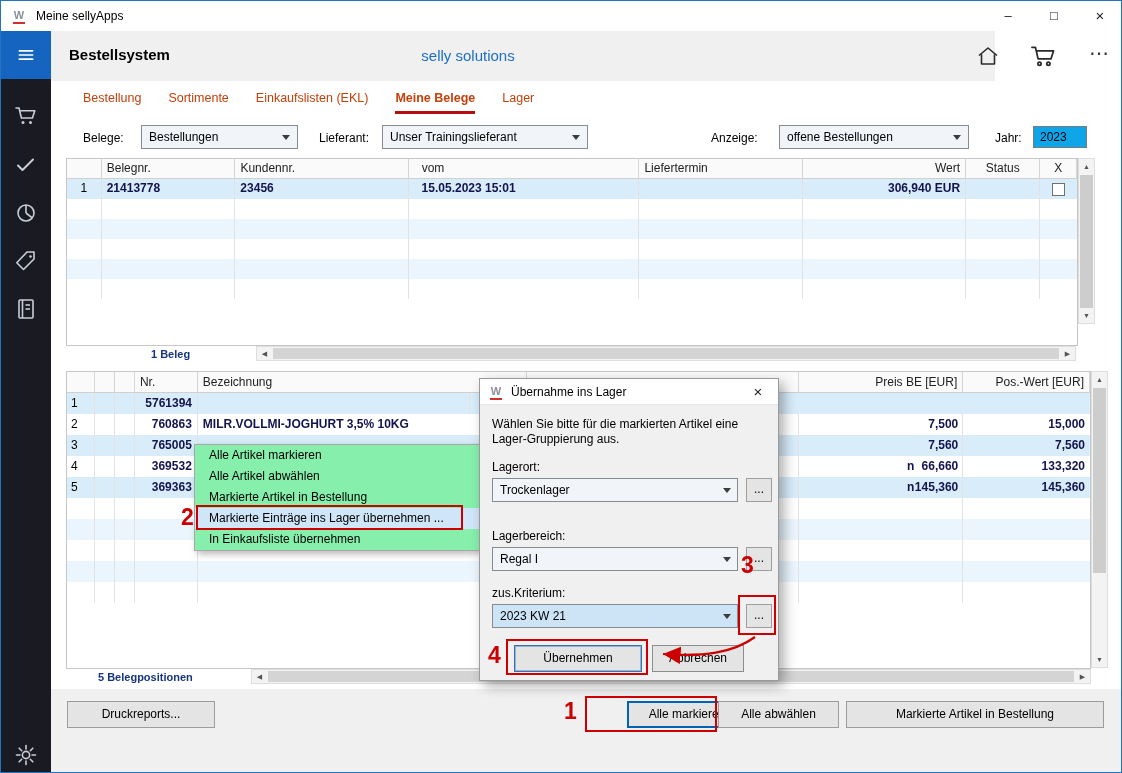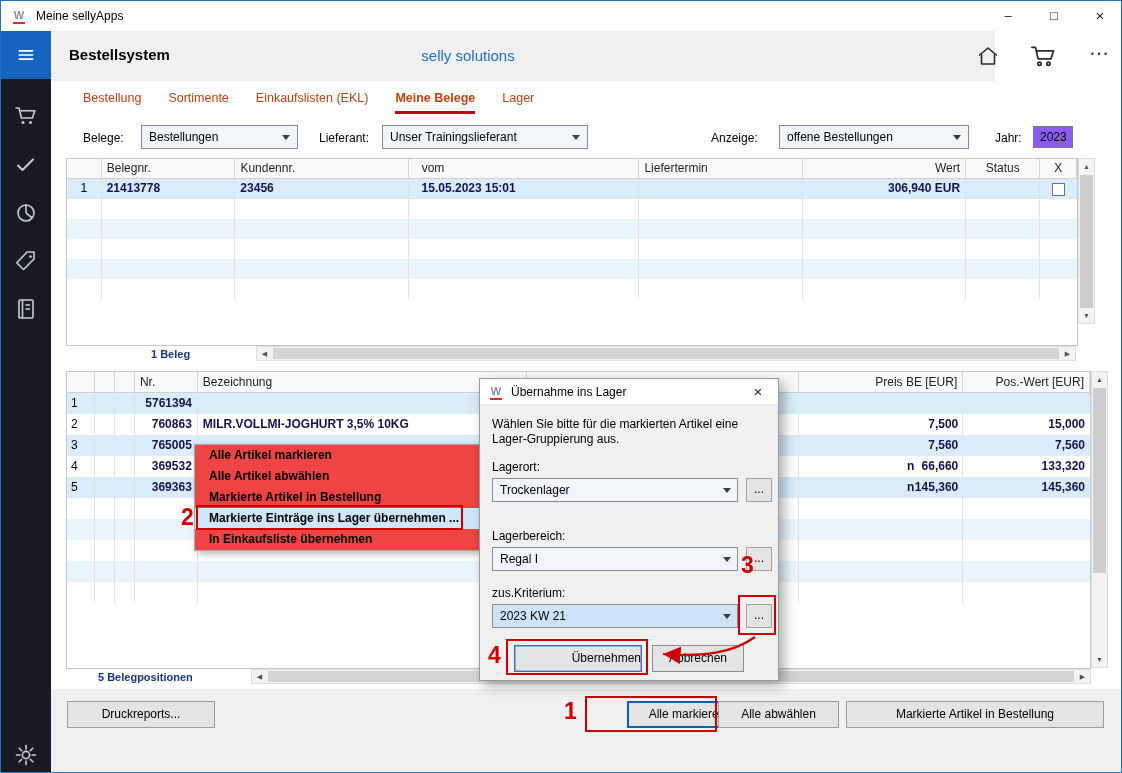--- a/index.html
+++ b/index.html
@@ -37,21 +37,21 @@
   .tab.active{font-weight:bold;border-bottom:3px solid #b40e0e;}
 
   
   .flabel{position:absolute;top:130px;font-size:12px;}
   #lbl-belege{left:82px;} #lbl-lieferant{left:318px;} #lbl-anzeige{left:710px;} #lbl-jahr{left:994px;}
   .combo{position:absolute;height:24px;background:#f1f4f8;border:1px solid #868c92;line-height:22px;padding:0 22px 16px 7px;white-space:nowrap;overflow:hidden;}
   .combo .chev{position:absolute;right:7px;top:9px;width:0;height:0;border-left:4px solid transparent;border-right:4px solid transparent;border-top:5px solid #3c3c3c;}
   #combo-belege{left:140px;top:124px;width:157px;}
   #combo-lieferant{left:381px;top:124px;width:206px;}
   #combo-anzeige{left:778px;top:124px;width:190px;}
-  #jahr-input{position:absolute;left:1032px;top:125px;width:40px;height:22px;border:1px solid #7a7a7a;padding:0 6px;font:12px "Liberation Sans",sans-serif;background:#8b5cf6;}
+  #jahr-input{position:absolute;left:1032px;top:125px;width:54px;height:22px;border:1px solid #7a7a7a;padding:0 6px;font:12px "Liberation Sans",sans-serif;background:#0ea5e9;}
 
   
   .tbl{position:absolute;background:#fff;border:1px solid #c6c6c6;overflow:hidden;}
   #utable{left:65px;top:157px;width:1012px;height:188px;}
   #ltable{left:65px;top:370px;width:1025px;height:298px;}
   .trow{display:flex;height:20px;line-height:19px;}
   .lrow{height:21px;line-height:20px;}
   .thead{background:#fafafa;border-bottom:1px solid #d0d0d0;color:#222;}
   .cell{border-right:1px solid #e2e2e2;padding:0 5px;overflow:hidden;white-space:nowrap;height:100%;}
   .thead .cell{border-right:1px solid #d6d6d6;}
@@ -86,21 +86,21 @@
   #ufooter .tfooter-label{left:85px;}
   #lfooter .tfooter-label{left:32px;}
   .hscroll{position:absolute;top:0;height:15px;background:#f3f3f3;border:1px solid #dedede;}
   #ufooter .hscroll{left:190px;right:0;}
   #lfooter .hscroll{left:185px;right:0;}
   .harr{position:absolute;top:0;width:15px;height:13px;text-align:center;font-size:7px;line-height:14px;color:#555;}
   .harr.left{left:0;} .harr.right{right:0;}
   .hthumb{position:absolute;top:1px;height:11px;background:#d4d4d4;left:16px;right:16px;}
 
   
-  .ctxmenu{position:absolute;left:193px;top:443px;width:306px;background:#ef4444;border:1px solid #a8a8a8;box-shadow:3px 3px 7px rgba(0,0,0,.28);z-index:5;font-weight:bold;}
+  .ctxmenu{position:absolute;left:193px;top:443px;width:306px;background:#86efac;border:1px solid #a8a8a8;box-shadow:3px 3px 7px rgba(0,0,0,.28);z-index:5;}
   .mitem{position:relative;height:21px;line-height:21px;padding-left:14px;white-space:nowrap;}
   .mitem.msel{background:#cfe5f8;}
   .sub-arrow{position:absolute;right:9px;top:0;font-size:8px;line-height:21px;color:#222;}
 
   
   .dialog{position:absolute;left:478px;top:377px;width:300px;height:303px;background:#f0f0f0;border:1px solid #9b9b9b;box-shadow:5px 5px 12px rgba(0,0,0,.32);z-index:10;}
   .dtitle{position:relative;height:26px;background:#fff;display:flex;align-items:center;border-bottom:1px solid #e6e6e6;}
   .dtitle .logo-mark{margin-left:8px;}
   .dtitle-text{margin-left:7px;font-size:12px;}
   .dclose{position:absolute;right:0;top:0;width:40px;height:26px;text-align:center;line-height:25px;font-size:15px;color:#222;}
@@ -108,21 +108,21 @@
   .dmsg{position:absolute;left:12px;top:12px;width:274px;line-height:15px;}
   .dlabel{position:absolute;left:12px;}
   .dcombo{position:absolute;left:12px;width:246px;height:24px;background:#f1f4f8;border:1px solid #868c92;line-height:22px;padding:0 20px 0 7px;white-space:nowrap;overflow:hidden;}
   .dcombo .chev{position:absolute;right:6px;top:9px;width:0;height:0;border-left:4px solid transparent;border-right:4px solid transparent;border-top:5px solid #3c3c3c;}
   .dcombo.focused{background:#cde4f7;}
   .dots{position:absolute;left:266px;width:26px;height:24px;background:#e4e4e4;border:1px solid #9f9f9f;text-align:center;line-height:20px;}
   #lagerort-label{top:55px;} #lagerort-combo{top:73px;} #lagerort-dots{top:73px;}
   #bereich-label{top:124px;} #bereich-combo{top:142px;} #bereich-dots{top:142px;}
   #krit-label{top:181px;} #krit-combo{top:199px;} #krit-dots{top:199px;}
   .dbtn{position:absolute;top:240px;height:27px;background:#e4e4e4;border:1px solid #8d8d8d;line-height:25px;text-align:center;font-size:12px;}
-  #btn-ok{left:34px;width:128px;border:1px solid #3f71a8;box-shadow:inset 0 0 0 1px #8fb4d9;text-align:right;}
+  #btn-ok{left:34px;width:128px;border:1px solid #3f71a8;box-shadow:inset 0 0 0 1px #8fb4d9;}
   #btn-cancel{left:172px;width:92px;}
 
   
   .bottom-strip{position:absolute;left:50px;top:688px;width:1072px;height:85px;background:#f0f0f0;}
   .btn{position:absolute;height:27px;background:#e4e4e4;border:1px solid #9c9c9c;text-align:center;line-height:25px;font-size:12px;z-index:2;}
   #btn-druck{left:66px;top:700px;width:148px;}
   #btn-markieren{left:590px;top:700px;width:120px;border:1px solid #0063b1;box-shadow:inset 0 0 0 1px #0063b1;margin-left:36px;}
   #btn-abwaehlen{left:717px;top:700px;width:121px;}
   #btn-bestellung{left:845px;top:700px;width:258px;}
 

